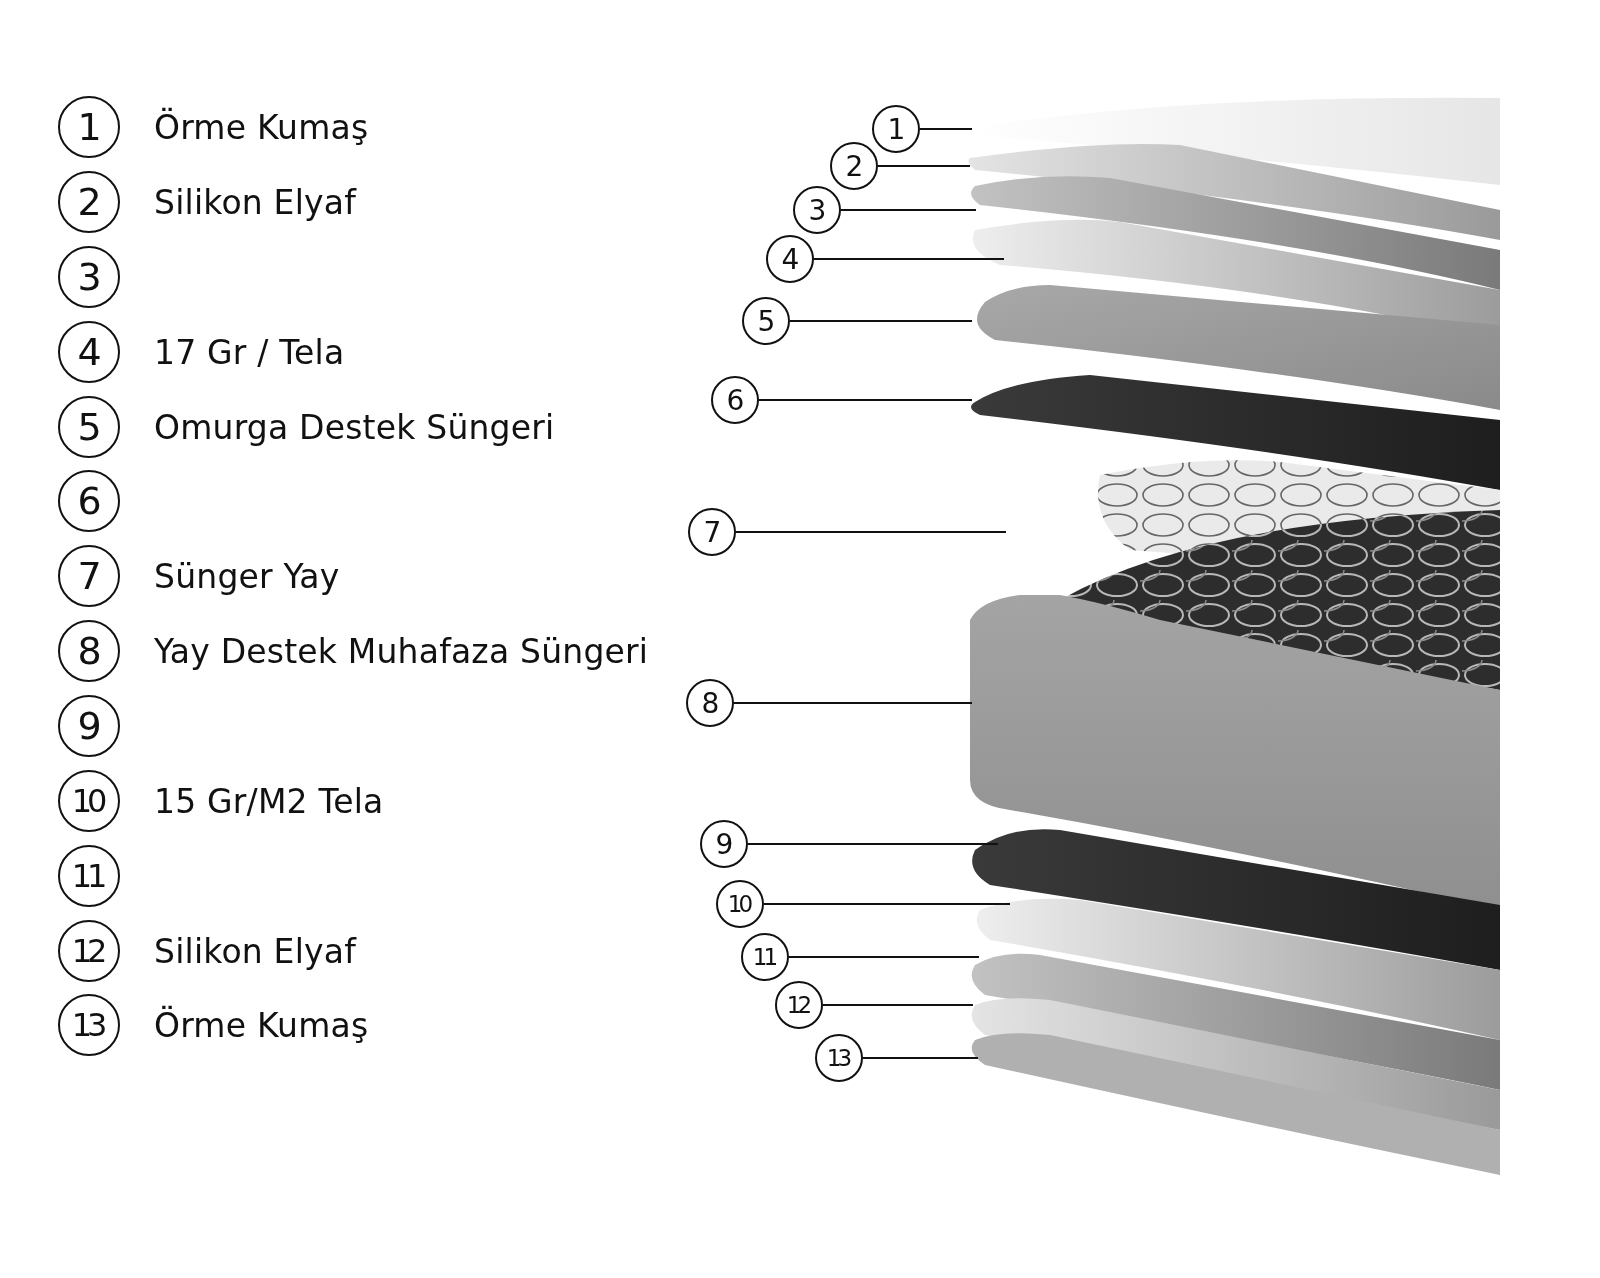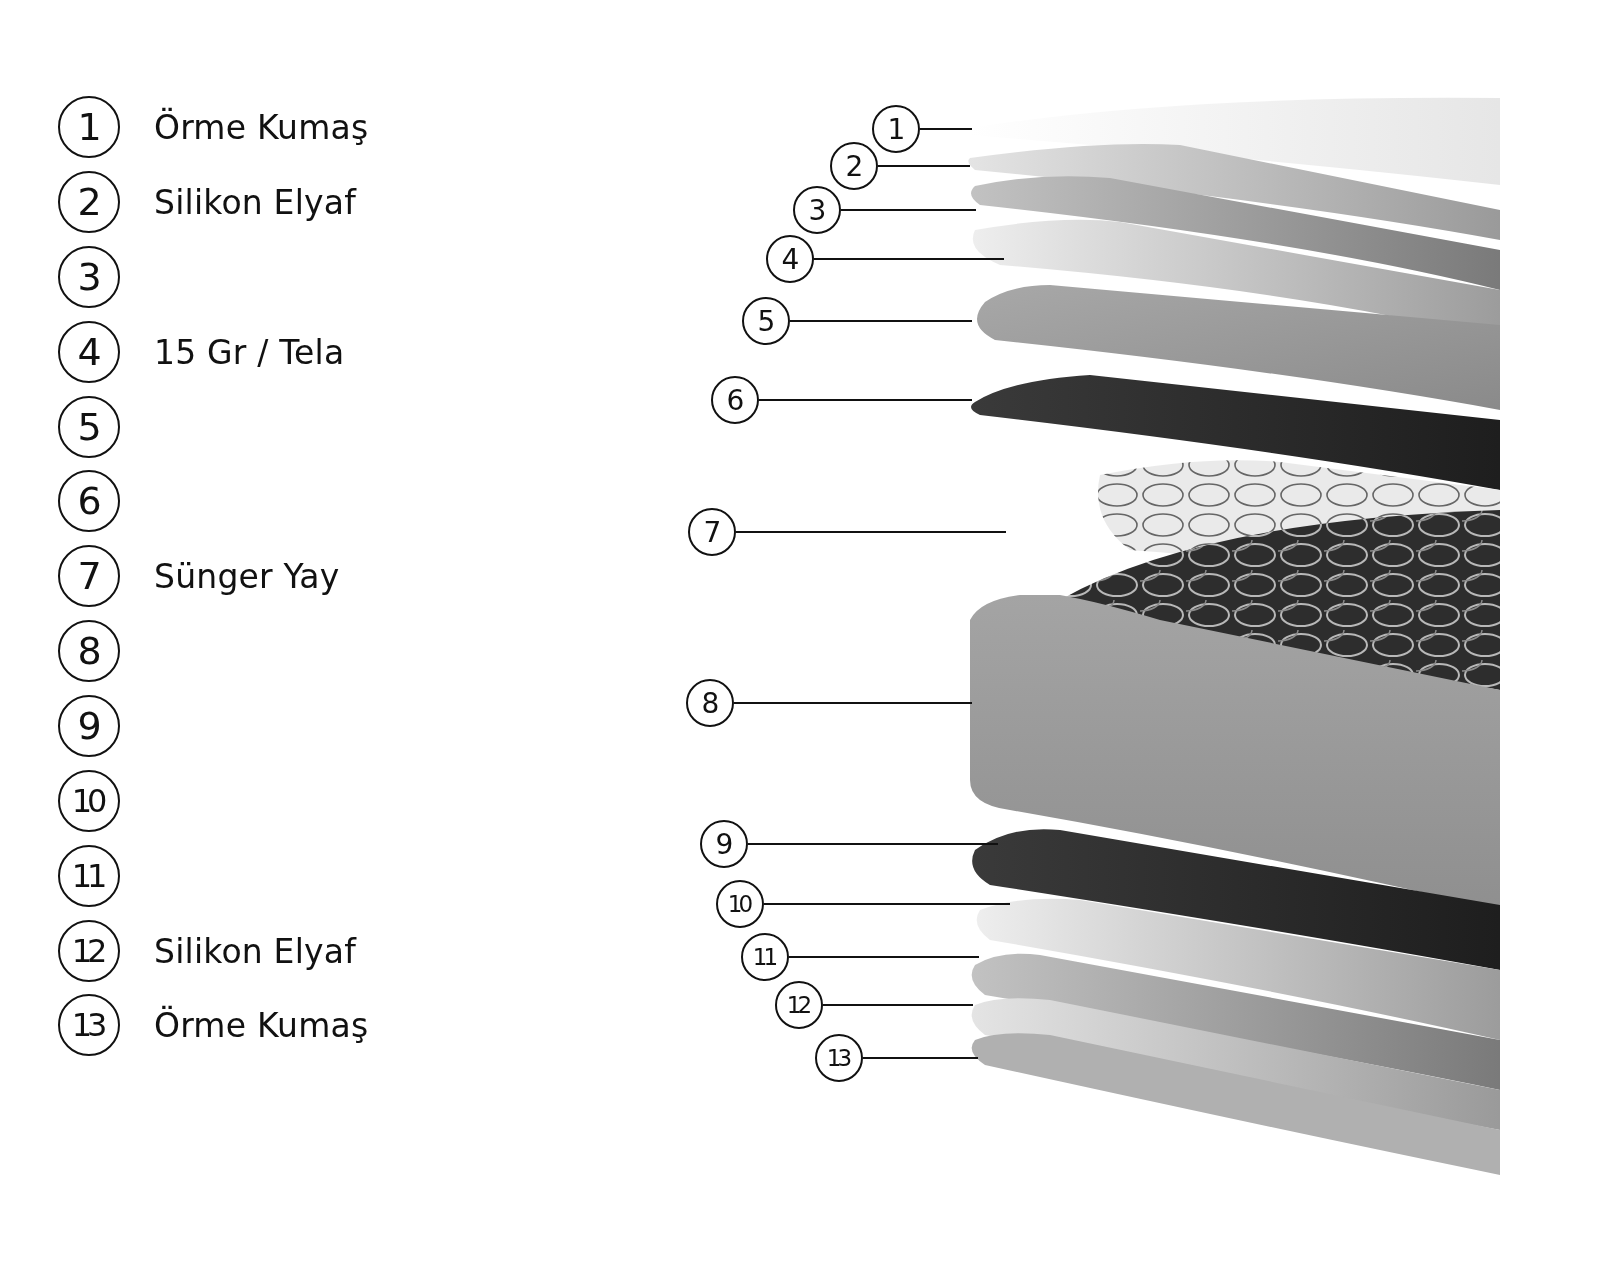--- a/index.html
+++ b/index.html
@@ -34,40 +34,43 @@
   </div>
   <div class="legend-row" style="top:75px">
     <div class="num-circle">2</div>
     <div class="legend-label">Silikon Elyaf</div>
   </div>
   <div class="legend-row" style="top:150px">
     <div class="num-circle">3</div>
   </div>
   <div class="legend-row" style="top:225px">
     <div class="num-circle">4</div>
-    <div class="legend-label">15 Gr / Tela</div>
+    <div class="legend-label">17 Gr / Tela</div>
   </div>
   <div class="legend-row" style="top:300px">
     <div class="num-circle">5</div>
+    <div class="legend-label">Omurga Destek Süngeri</div>
   </div>
   <div class="legend-row" style="top:374px">
     <div class="num-circle">6</div>
   </div>
   <div class="legend-row" style="top:449px">
     <div class="num-circle">7</div>
     <div class="legend-label">Sünger Yay</div>
   </div>
   <div class="legend-row" style="top:524px">
     <div class="num-circle">8</div>
+    <div class="legend-label">Yay Destek Muhafaza Süngeri</div>
   </div>
   <div class="legend-row" style="top:599px">
     <div class="num-circle">9</div>
   </div>
   <div class="legend-row" style="top:674px">
     <div class="num-circle two">10</div>
+    <div class="legend-label">15 Gr/M2 Tela</div>
   </div>
   <div class="legend-row" style="top:749px">
     <div class="num-circle two">11</div>
   </div>
   <div class="legend-row" style="top:824px">
     <div class="num-circle two">12</div>
     <div class="legend-label">Silikon Elyaf</div>
   </div>
   <div class="legend-row" style="top:898px">
     <div class="num-circle two">13</div>

